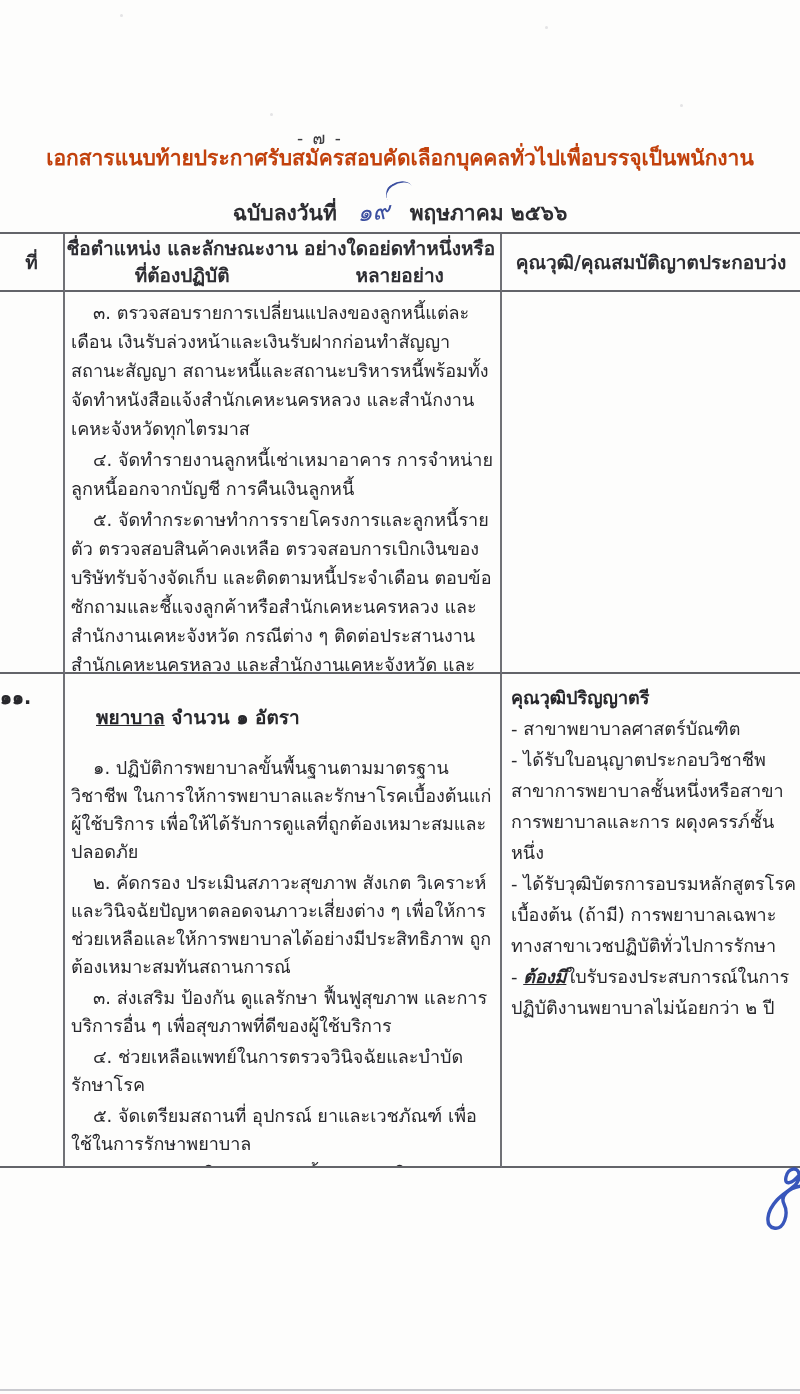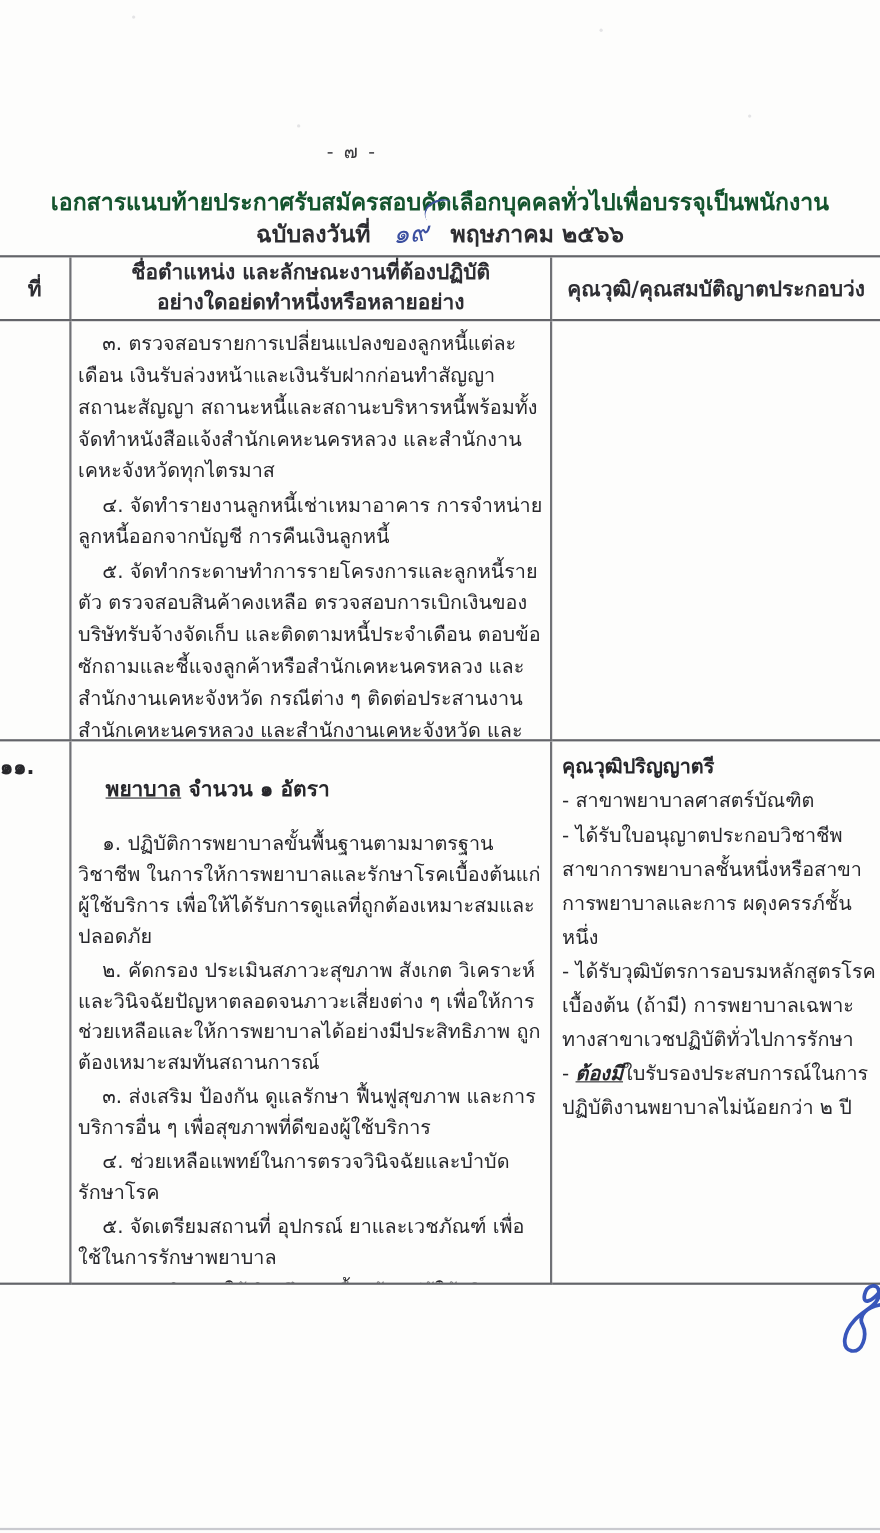--- a/index.html
+++ b/index.html
@@ -8,43 +8,43 @@
     background:#fdfdfc; overflow:hidden;
     font-family:"DejaVu Sans", sans-serif;
     color:#27272b;
   }
   
   .speck { position:absolute; width:3px; height:3px; border-radius:50%;
            background:#cfcfd4; opacity:.55; }
 
   .page-number { position:absolute; top:124px; left:240px; width:160px;
     text-align:center; font-size:17px; letter-spacing:2px; color:#3a3a3e; }
-  .doc-title { position:absolute; top:167px; left:40px; width:720px;
-    text-align:center; font-size:21px; font-weight:600; color:#14532d; }
+  .doc-title { position:absolute; top:141px; left:40px; width:720px;
+    text-align:center; font-size:21px; font-weight:600; color:#c2410c; }
   .date-line { position:absolute; top:192px; left:40px; width:720px;
     text-align:center; font-size:21px; font-weight:600; color:#2d2d31; }
   .date-line .gap { display:inline-block; width:14px; }
   .hand { position:relative; display:inline-block; color:#3b4fa0;
     font-size:24px; font-weight:400; font-style:italic;
     transform:rotate(-5deg); padding:0 6px; }
   .hand::after { content:""; position:absolute; width:28px; height:16px;
     border-top:2px solid #3b4fa0; border-radius:60% 90% 0 0/100% 100% 0 0;
     right:-18px; top:-8px; transform:rotate(-28deg); }
 
   .pos-table { position:absolute; top:232px; left:0; width:800px;
     display:grid; grid-template-columns:65px 437px 298px;
     grid-template-rows:58px 382px 494px;
     border-top:2px solid #636469; box-sizing:border-box; }
   .cell { border-bottom:2px solid #636469; overflow:hidden;
     box-sizing:border-box; }
   .vline { border-right:2px solid #707176; }
 
   .hcell { display:flex; align-items:center; justify-content:center;
     text-align:center; font-size:19px; font-weight:600; color:#2e2e33; }
-  .hcell.two { flex-direction:column; line-height:27px; }
+  .hcell.two { flex-direction:row; line-height:27px; }
 
   .no-cell { padding-top:8px; font-size:19px;
     font-weight:600; }
 
   .duties-cell { padding-top:4px; }
   .duty { margin:0; padding:2px 6px 0 6px; text-indent:22px;
     font-size:18px; line-height:29px; text-align:left; }
   .r2 .duty { line-height:28px; padding-top:3px; }
   .pos-title { margin:17px; padding:7px 6px 2px 14px; font-size:19px;
     font-weight:700; }

